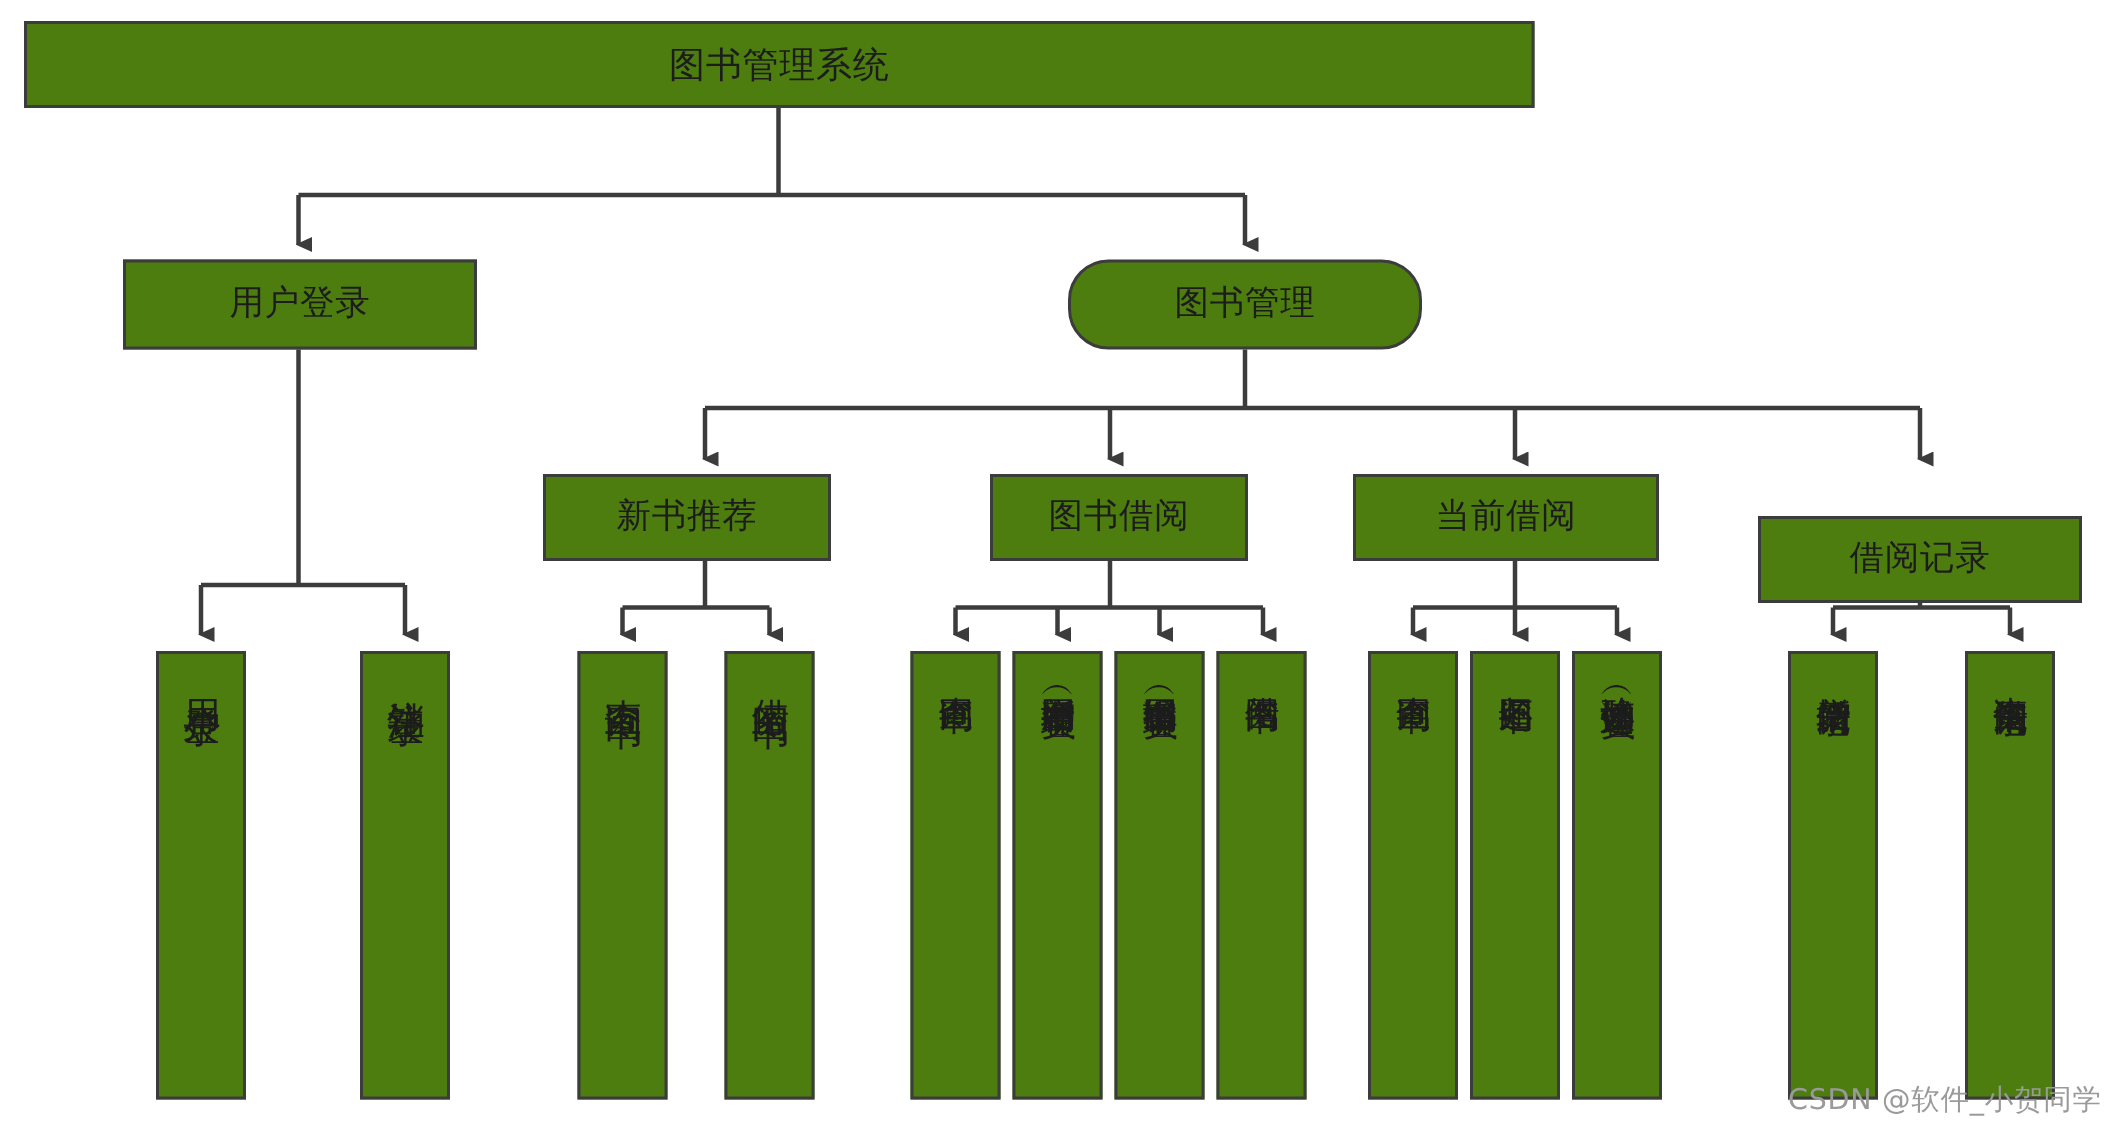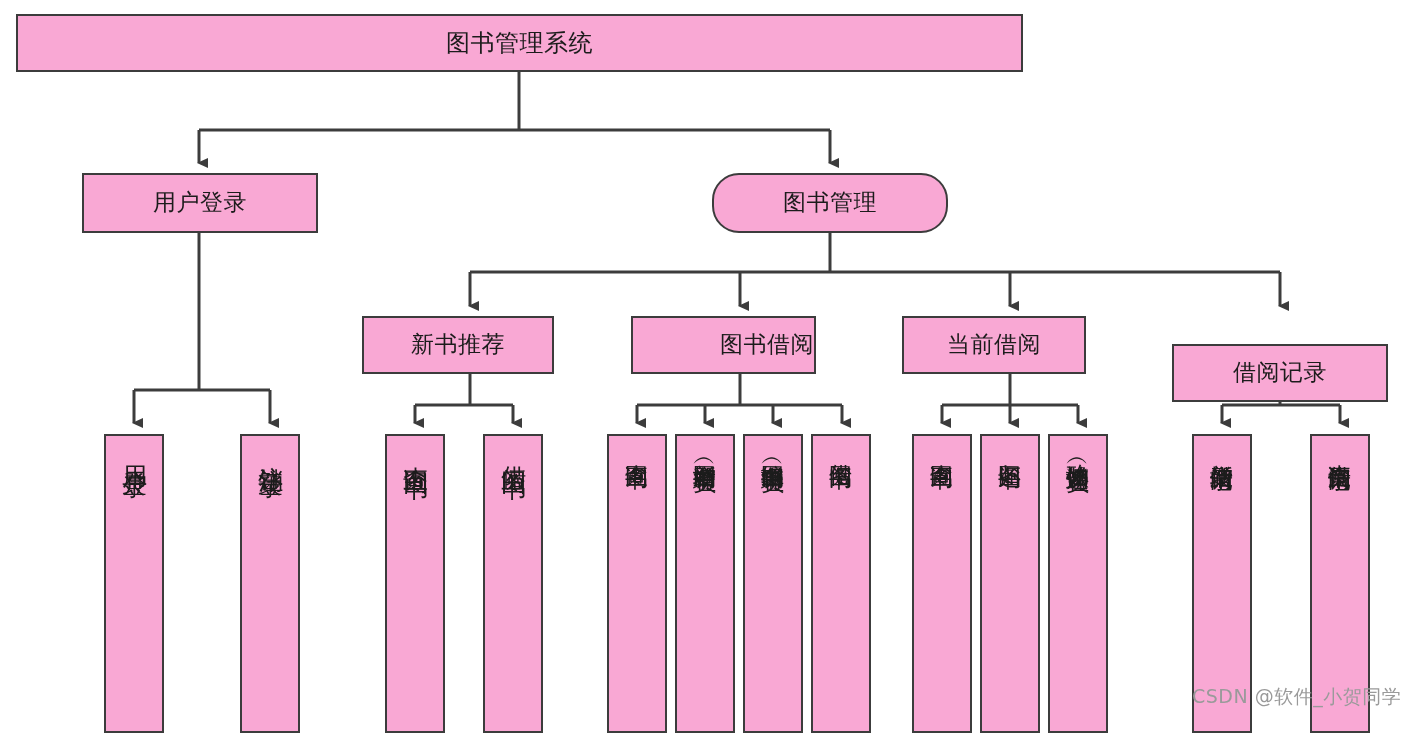--- a/index.html
+++ b/index.html
@@ -20,21 +20,21 @@
     left: 0;
     top: 0;
     width: 1405px;
     height: 747px;
     pointer-events: none;
   }
   .node {
     position: absolute;
     box-sizing: border-box;
     border: 2.5px solid #3c3c3c;
-    background: #f9a8d4;
+    background: #4d7c0f;
     display: flex;
     align-items: center;
     justify-content: center;
     color: #1c1c1c;
   }
   .node .label {
     display: block;
     line-height: 1.12;
     letter-spacing: 0.5px;
     white-space: nowrap;
@@ -132,24 +132,24 @@
   <div class="node h" style="left:82px; top:173px; width:236px; height:60px;">
     <span class="label">用户登录</span>
   </div>
   <div class="node h" style="left:712px; top:173px; width:236px; height:60px;border-radius:27px;">
     <span class="label">图书管理</span>
   </div>
 
   <div class="node h" style="left:362px; top:316px; width:192px; height:58px;">
     <span class="label">新书推荐</span>
   </div>
-  <div class="node h" style="left:631px; top:316px; width:185px; height:58px;justify-content:flex-end;">
+  <div class="node h" style="left:660px; top:316px; width:172px; height:58px;">
     <span class="label">图书借阅</span>
   </div>
-  <div class="node h" style="left:902px; top:316px; width:184px; height:58px;">
+  <div class="node h" style="left:902px; top:316px; width:204px; height:58px;">
     <span class="label">当前借阅</span>
   </div>
   <div class="node h" style="left:1172px; top:324px; width:216px; height:58px;margin-top:20px;">
     <span class="label">借阅记录</span>
   </div>
 
   <div class="node v" style="left:104px; top:434px; width:60px; height:299px;">
     <span class="label">用户登录</span>
   </div>
   <div class="node v" style="left:240px; top:434px; width:60px; height:299px;">
@@ -186,15 +186,15 @@
     <span class="label">确认归还（管理员）</span>
   </div>
 
   <div class="node v narrow" style="left:1192px; top:434px; width:60px; height:299px;">
     <span class="label">新增借阅记录</span>
   </div>
   <div class="node v narrow" style="left:1310px; top:434px; width:60px; height:299px;">
     <span class="label">查询借阅记录</span>
   </div>
 
-  <div class="watermark" style="left:1192px; top:684px;">CSDN @软件_小贺同学</div>
+  <div class="watermark" style="left:1192px; top:720px;">CSDN @软件_小贺同学</div>
 
 </div>
 
 </body></html>

